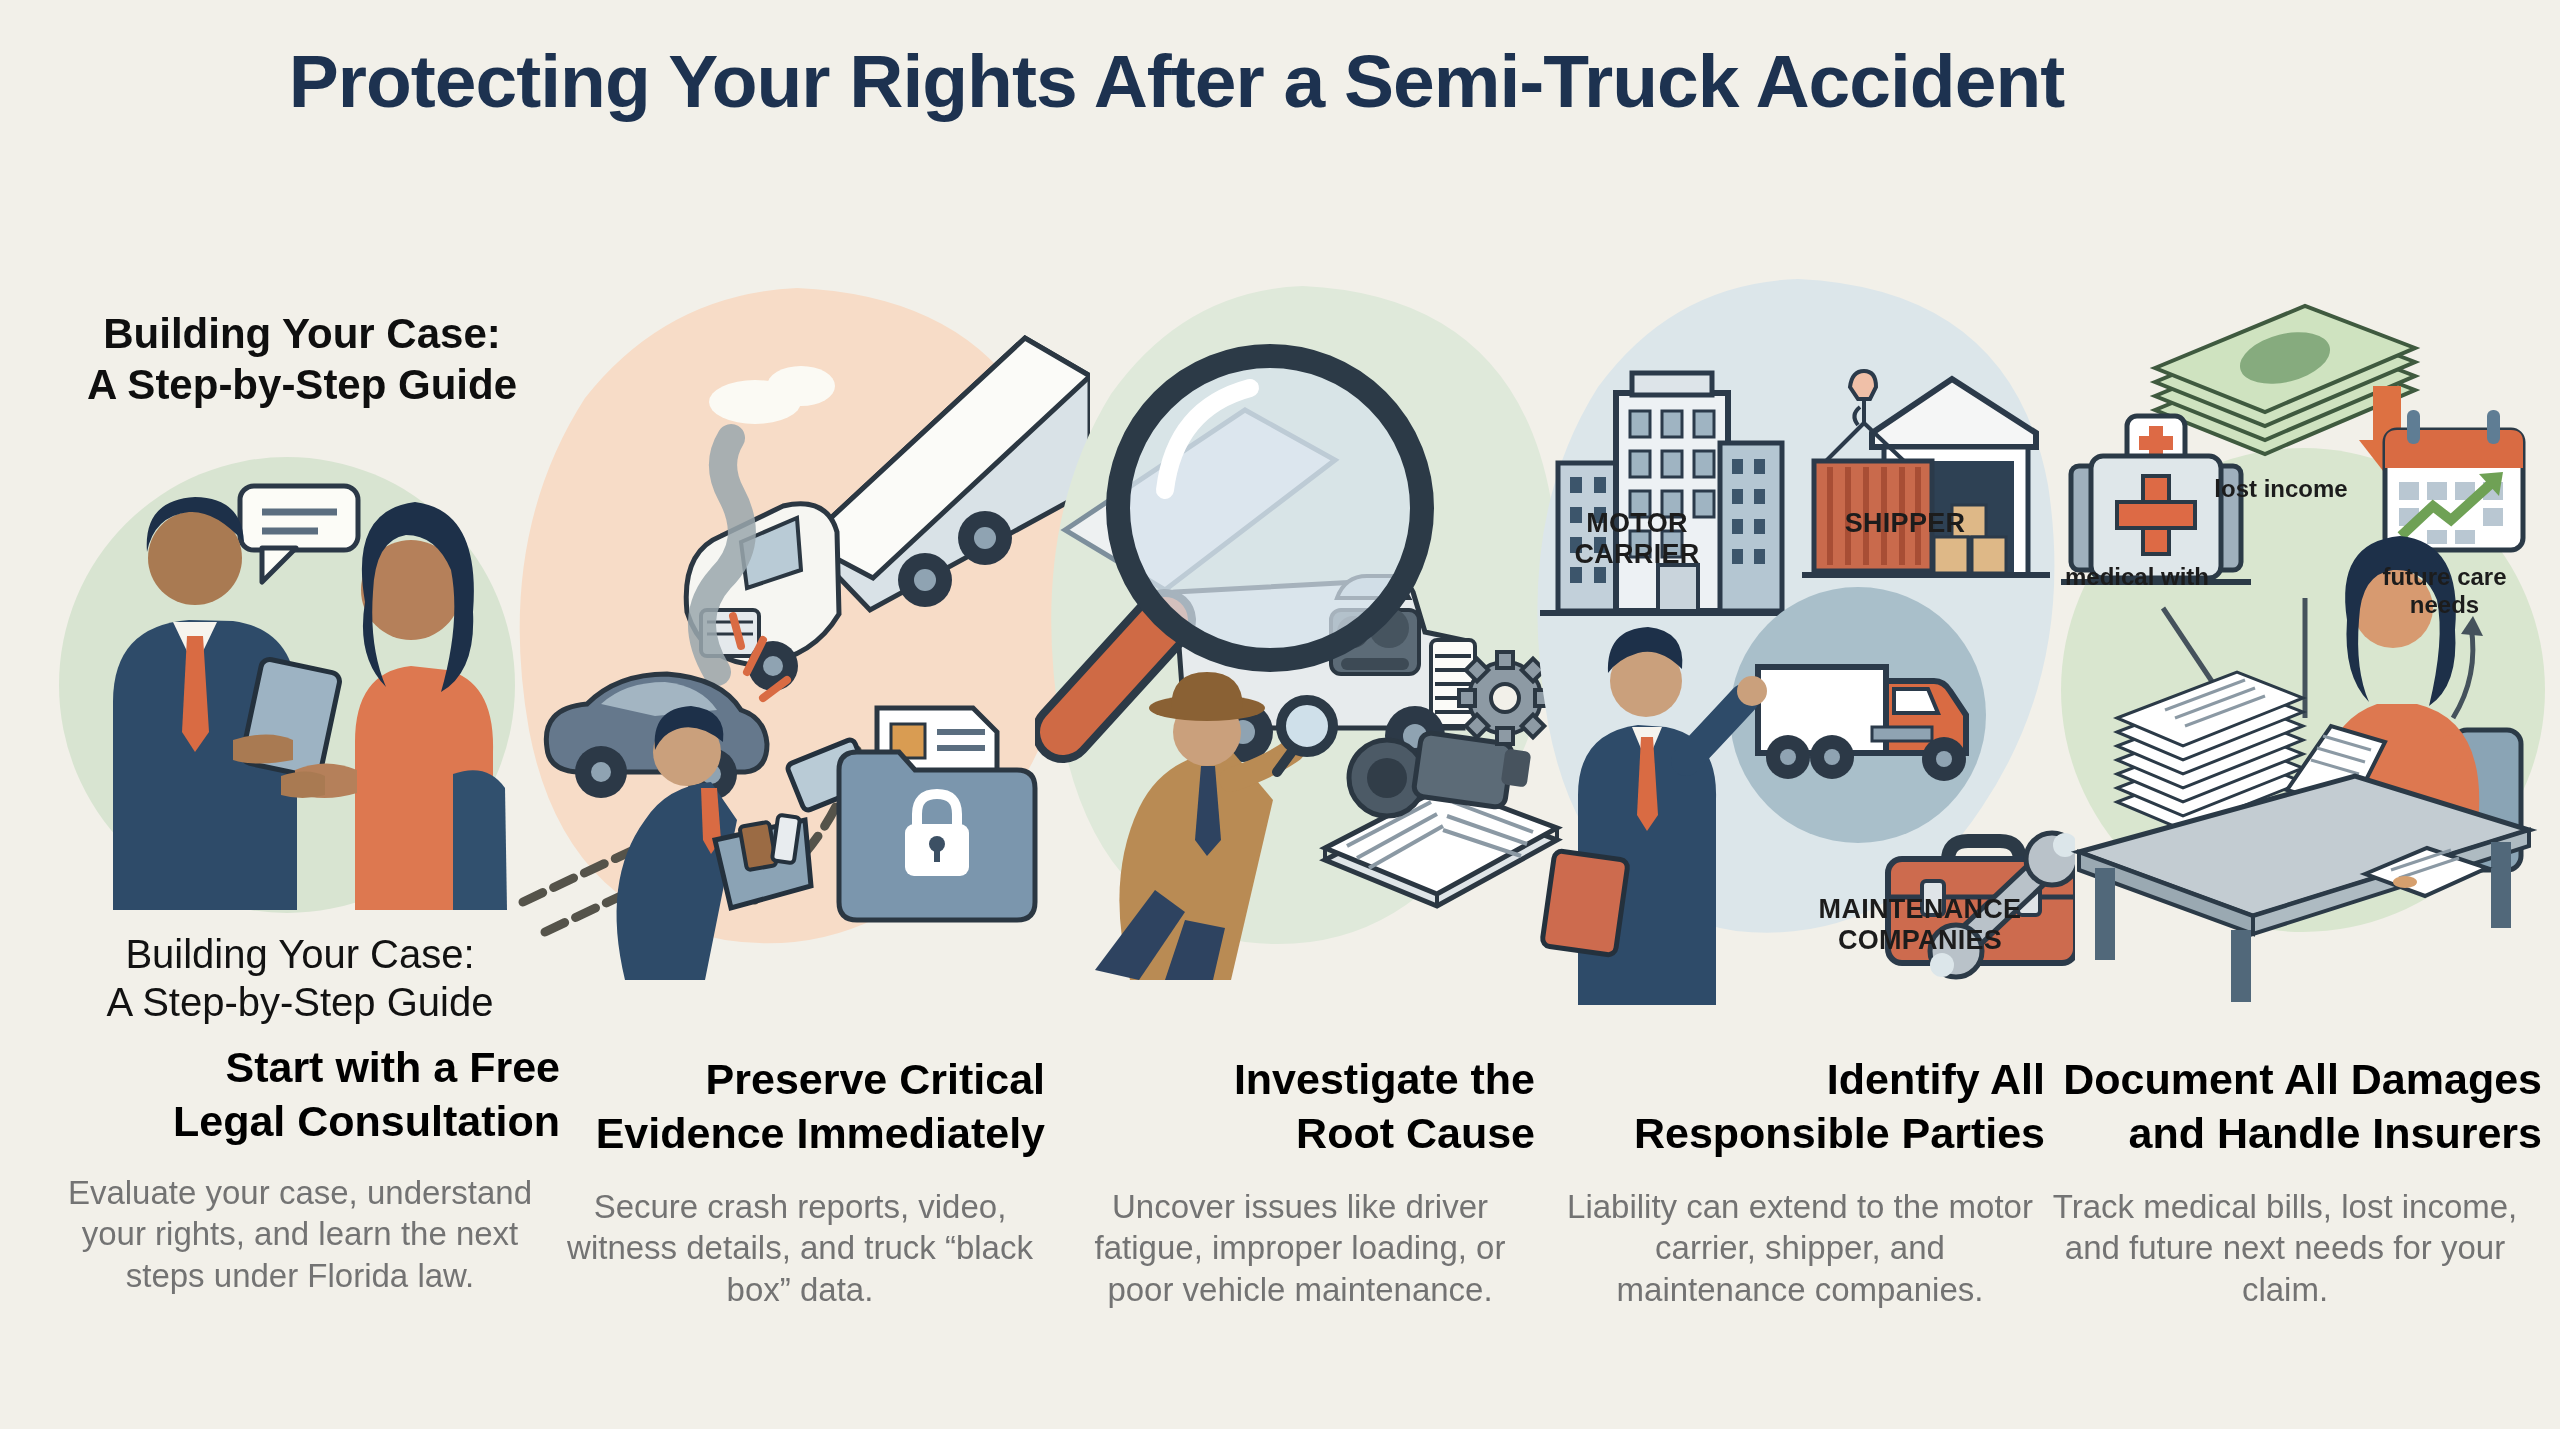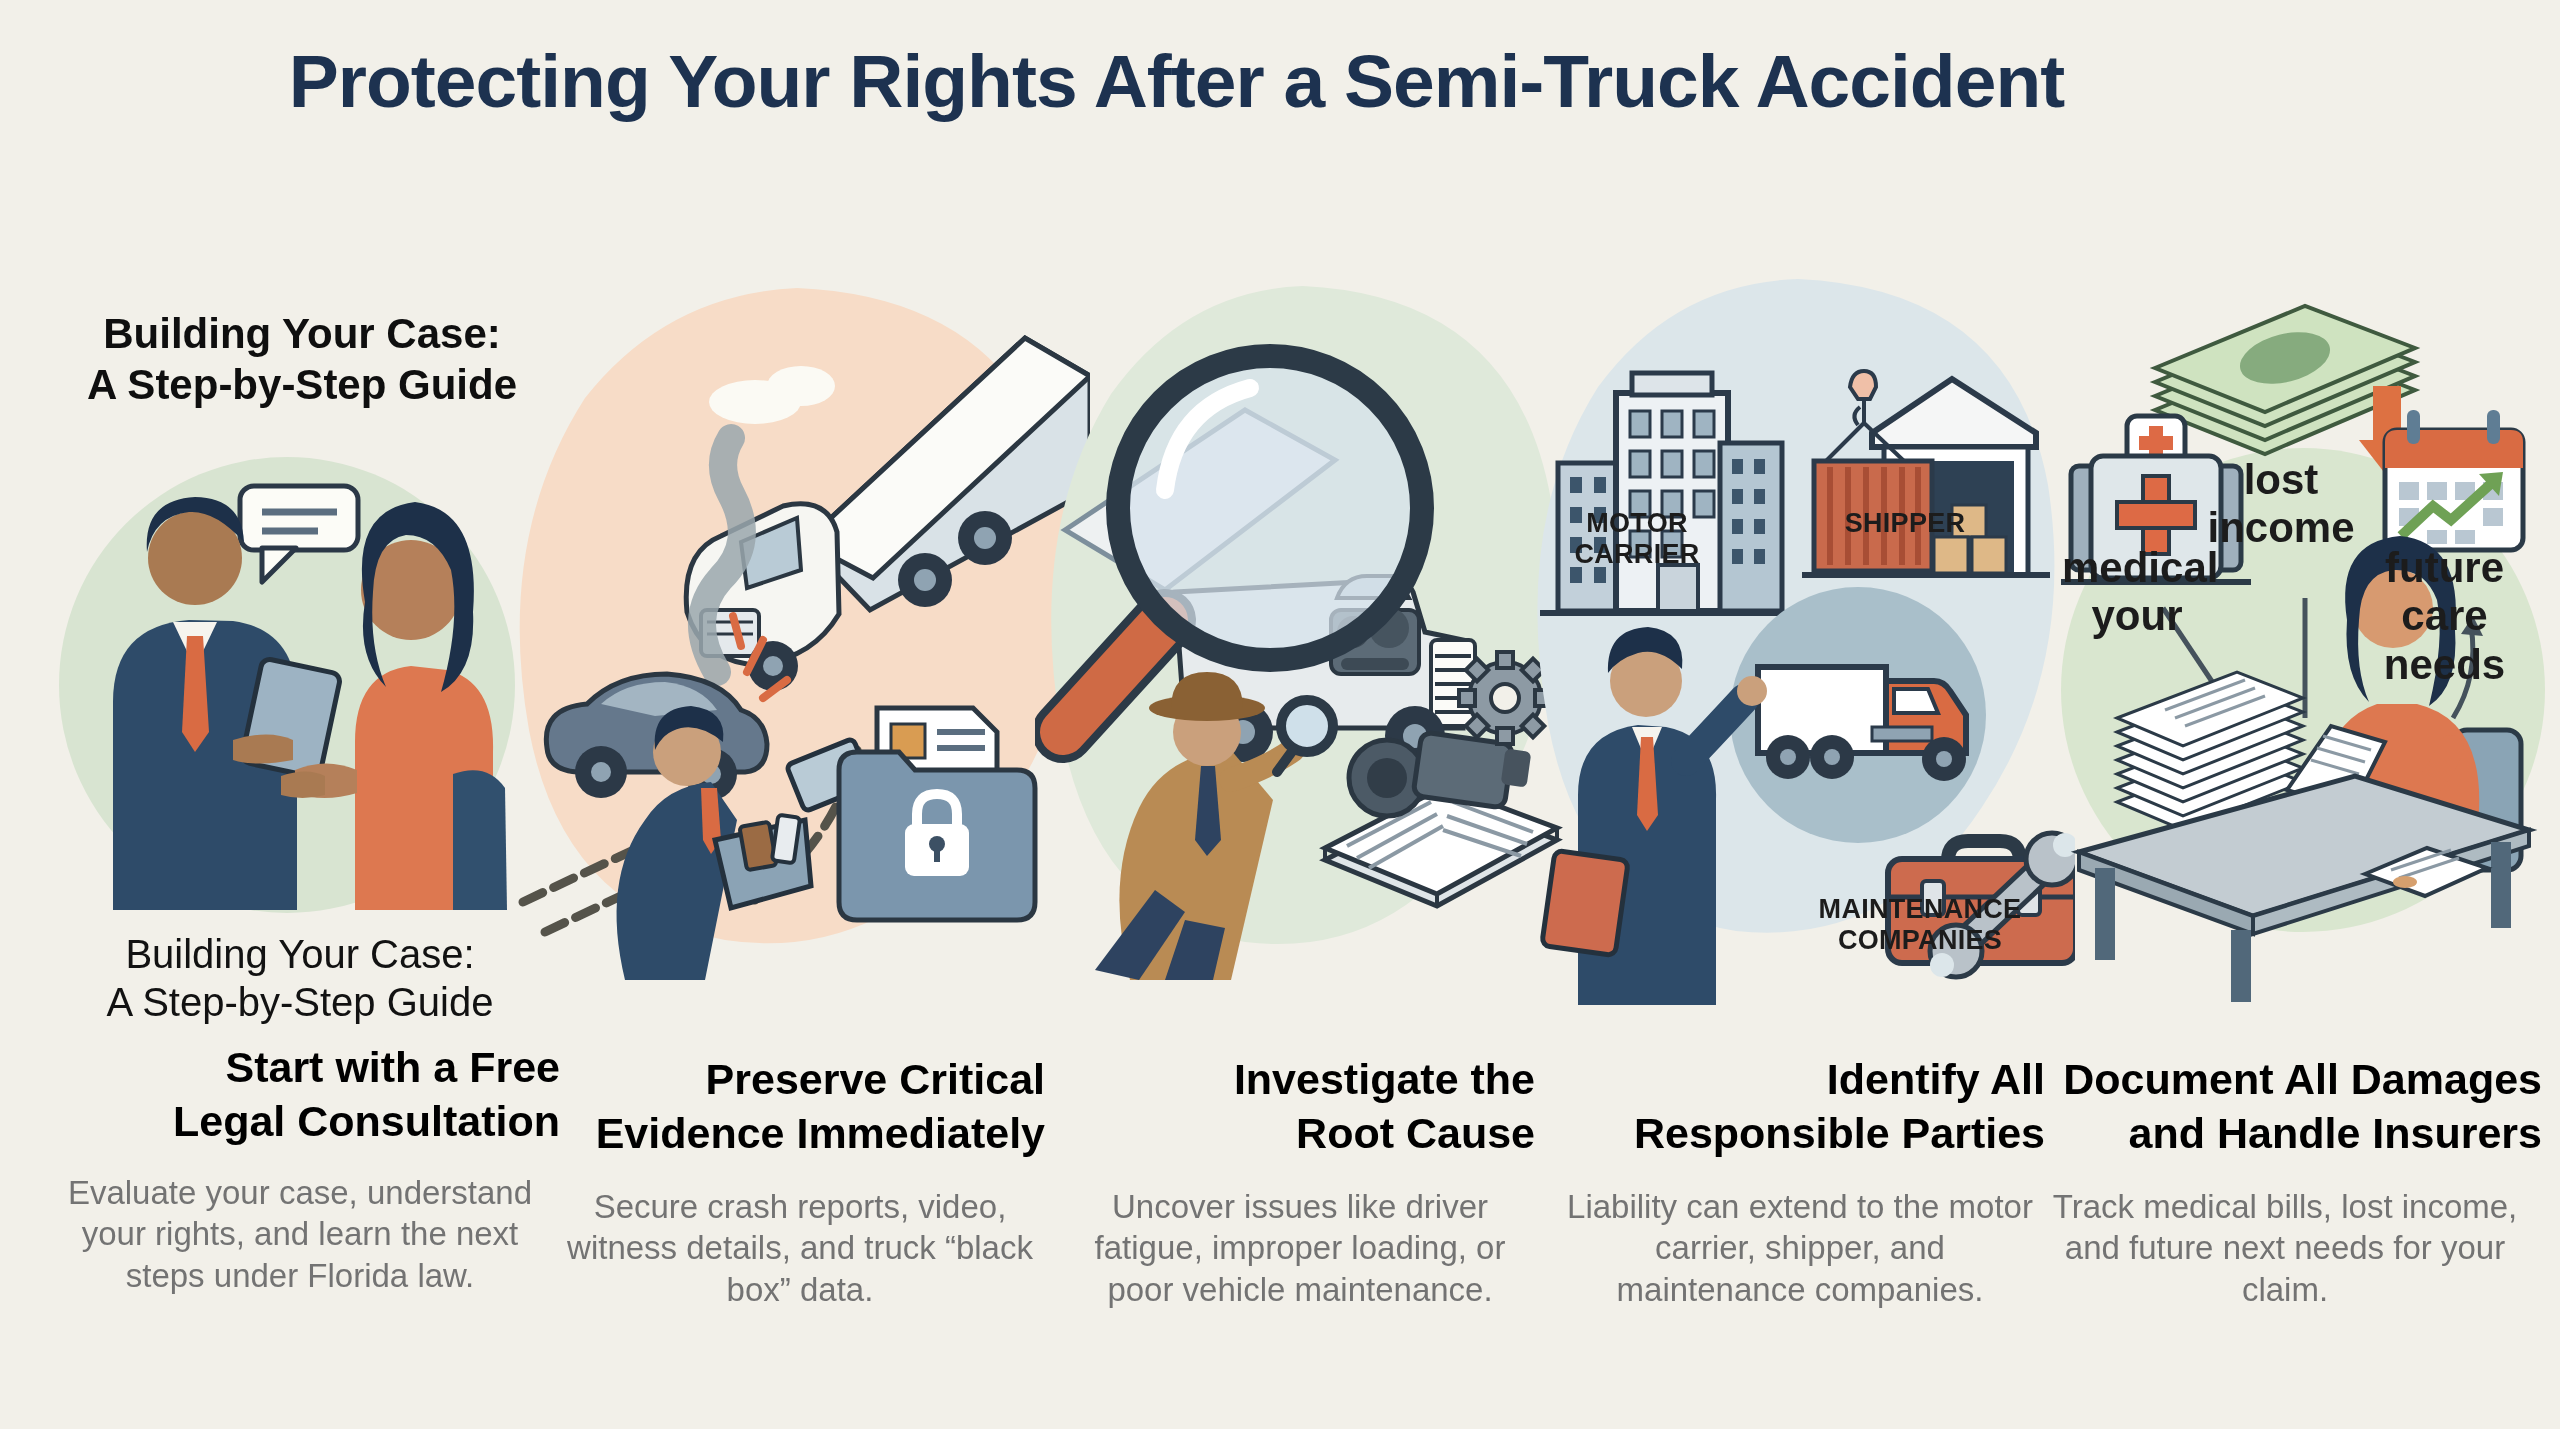--- a/index.html
+++ b/index.html
@@ -32,21 +32,21 @@
     line-height:1.26;white-space:pre-line;color:#000000;
   }
   .step-body{
     text-align:center;font-size:33px;font-weight:400;
     line-height:1.25;color:#737373;
   }
   .icon-label{
     text-align:center;font-size:27px;font-weight:700;
     line-height:1.15;color:#1c1c1c;letter-spacing:.3px;
   }
-  .icon-label.lower{font-size:42px;letter-spacing:0;}
+  .icon-label.lower{font-size:24px;letter-spacing:0;margin-top:19px;}
   svg{display:block;}
 </style>
 </head>
 <body>
 
 <div id="title" class="abs">Protecting Your Rights After a Semi-Truck Accident</div>
 
 <div class="abs intro">Building Your Case:
 A Step-by-Step Guide</div>
 
@@ -434,21 +434,21 @@
         <line x1="336" y1="580" x2="396" y2="560"></line>
         <line x1="344" y1="588" x2="404" y2="568"></line>
       </g>
     <ellipse cx="350" cy="592" rx="12" ry="6" fill="#d6a06e"></ellipse>
   </g>
 </svg>
 
 <div class="abs icon-label" style="left:1528px;top:508px;width:218px">MOTOR CARRIER</div>
 <div class="abs icon-label" style="left:1800px;top:508px;width:210px">SHIPPER</div>
 <div class="abs icon-label" style="left:1806px;top:894px;width:228px">MAINTENANCE COMPANIES</div>
-<div class="abs icon-label lower" style="left:2062px;top:544px;width:150px">medical your</div>
+<div class="abs icon-label lower" style="left:2062px;top:544px;width:150px">medical with</div>
 <div class="abs icon-label lower" style="left:2206px;top:456px;width:150px">lost income</div>
 <div class="abs icon-label lower" style="left:2352px;top:544px;width:185px">future care needs</div>
 
 <div class="abs pre-title" style="left:40px;top:930px;width:520px">Building Your Case:
 A Step-by-Step Guide</div>
 
 <div class="abs step-heading" style="left:40px;top:1040px;width:520px">Start with a Free
 Legal Consultation</div>
 <div class="abs step-body" style="left:48px;top:1172px;width:504px">Evaluate your case, understand your rights, and learn the next steps under Florida law.</div>
 

